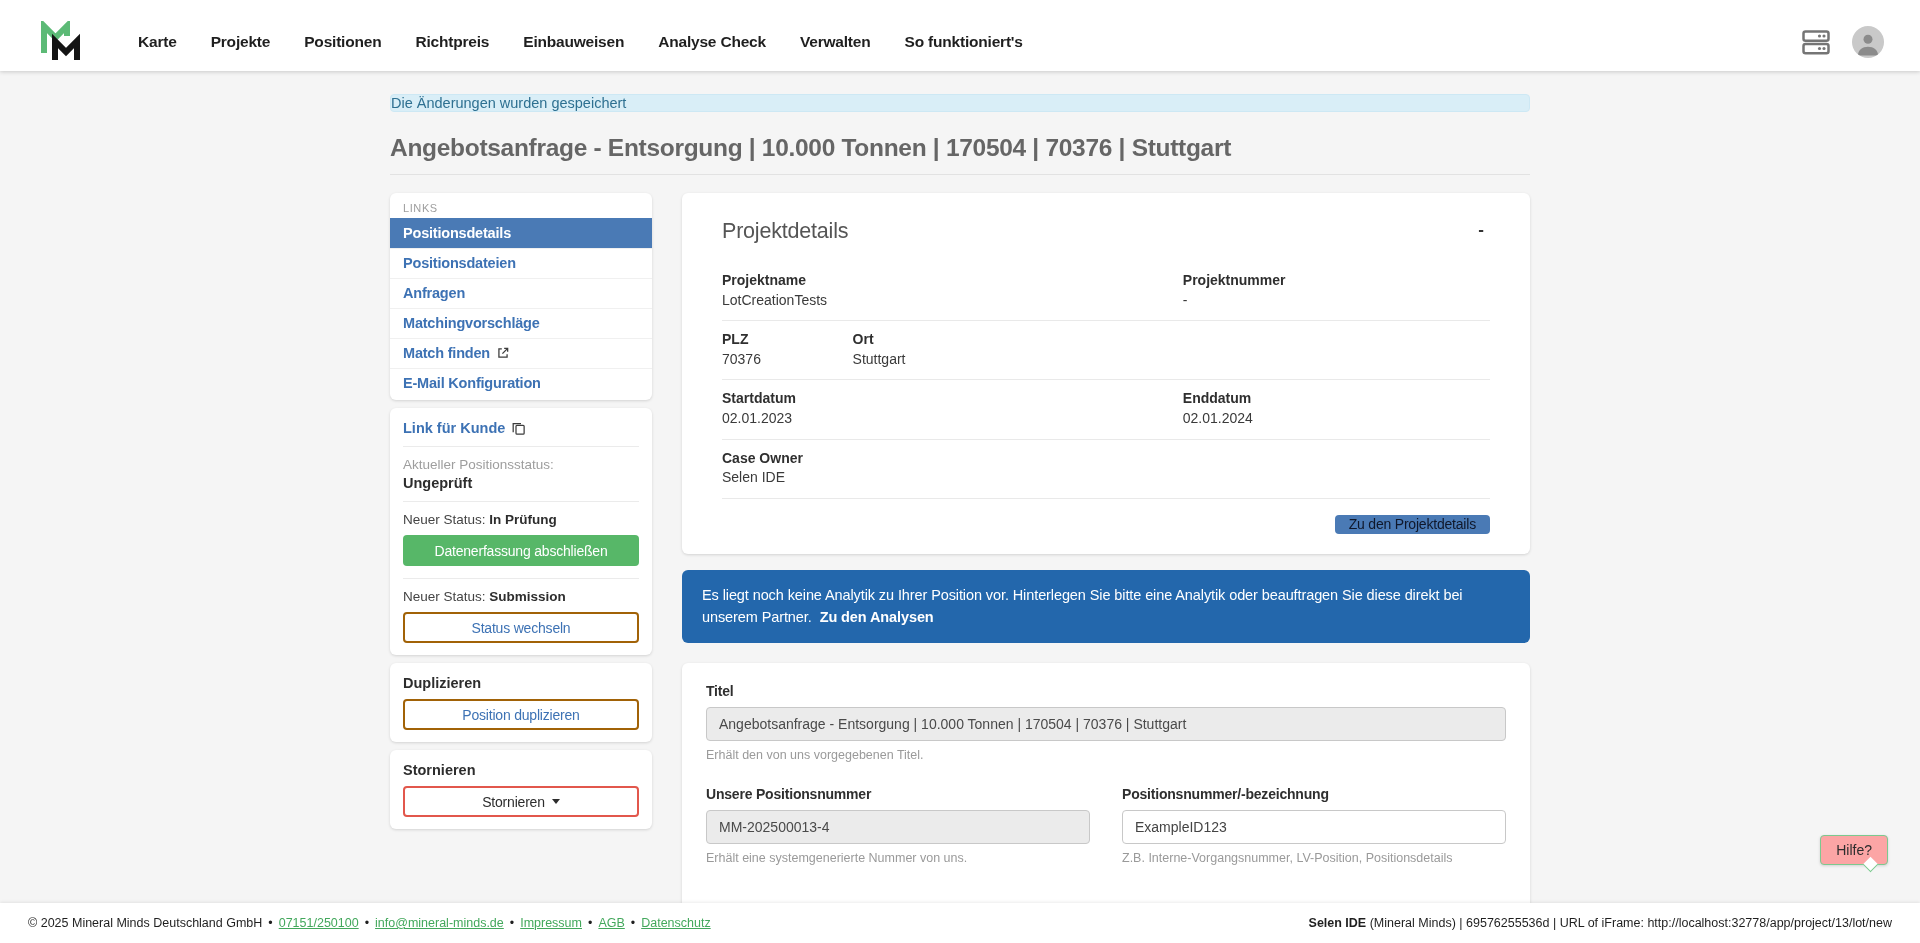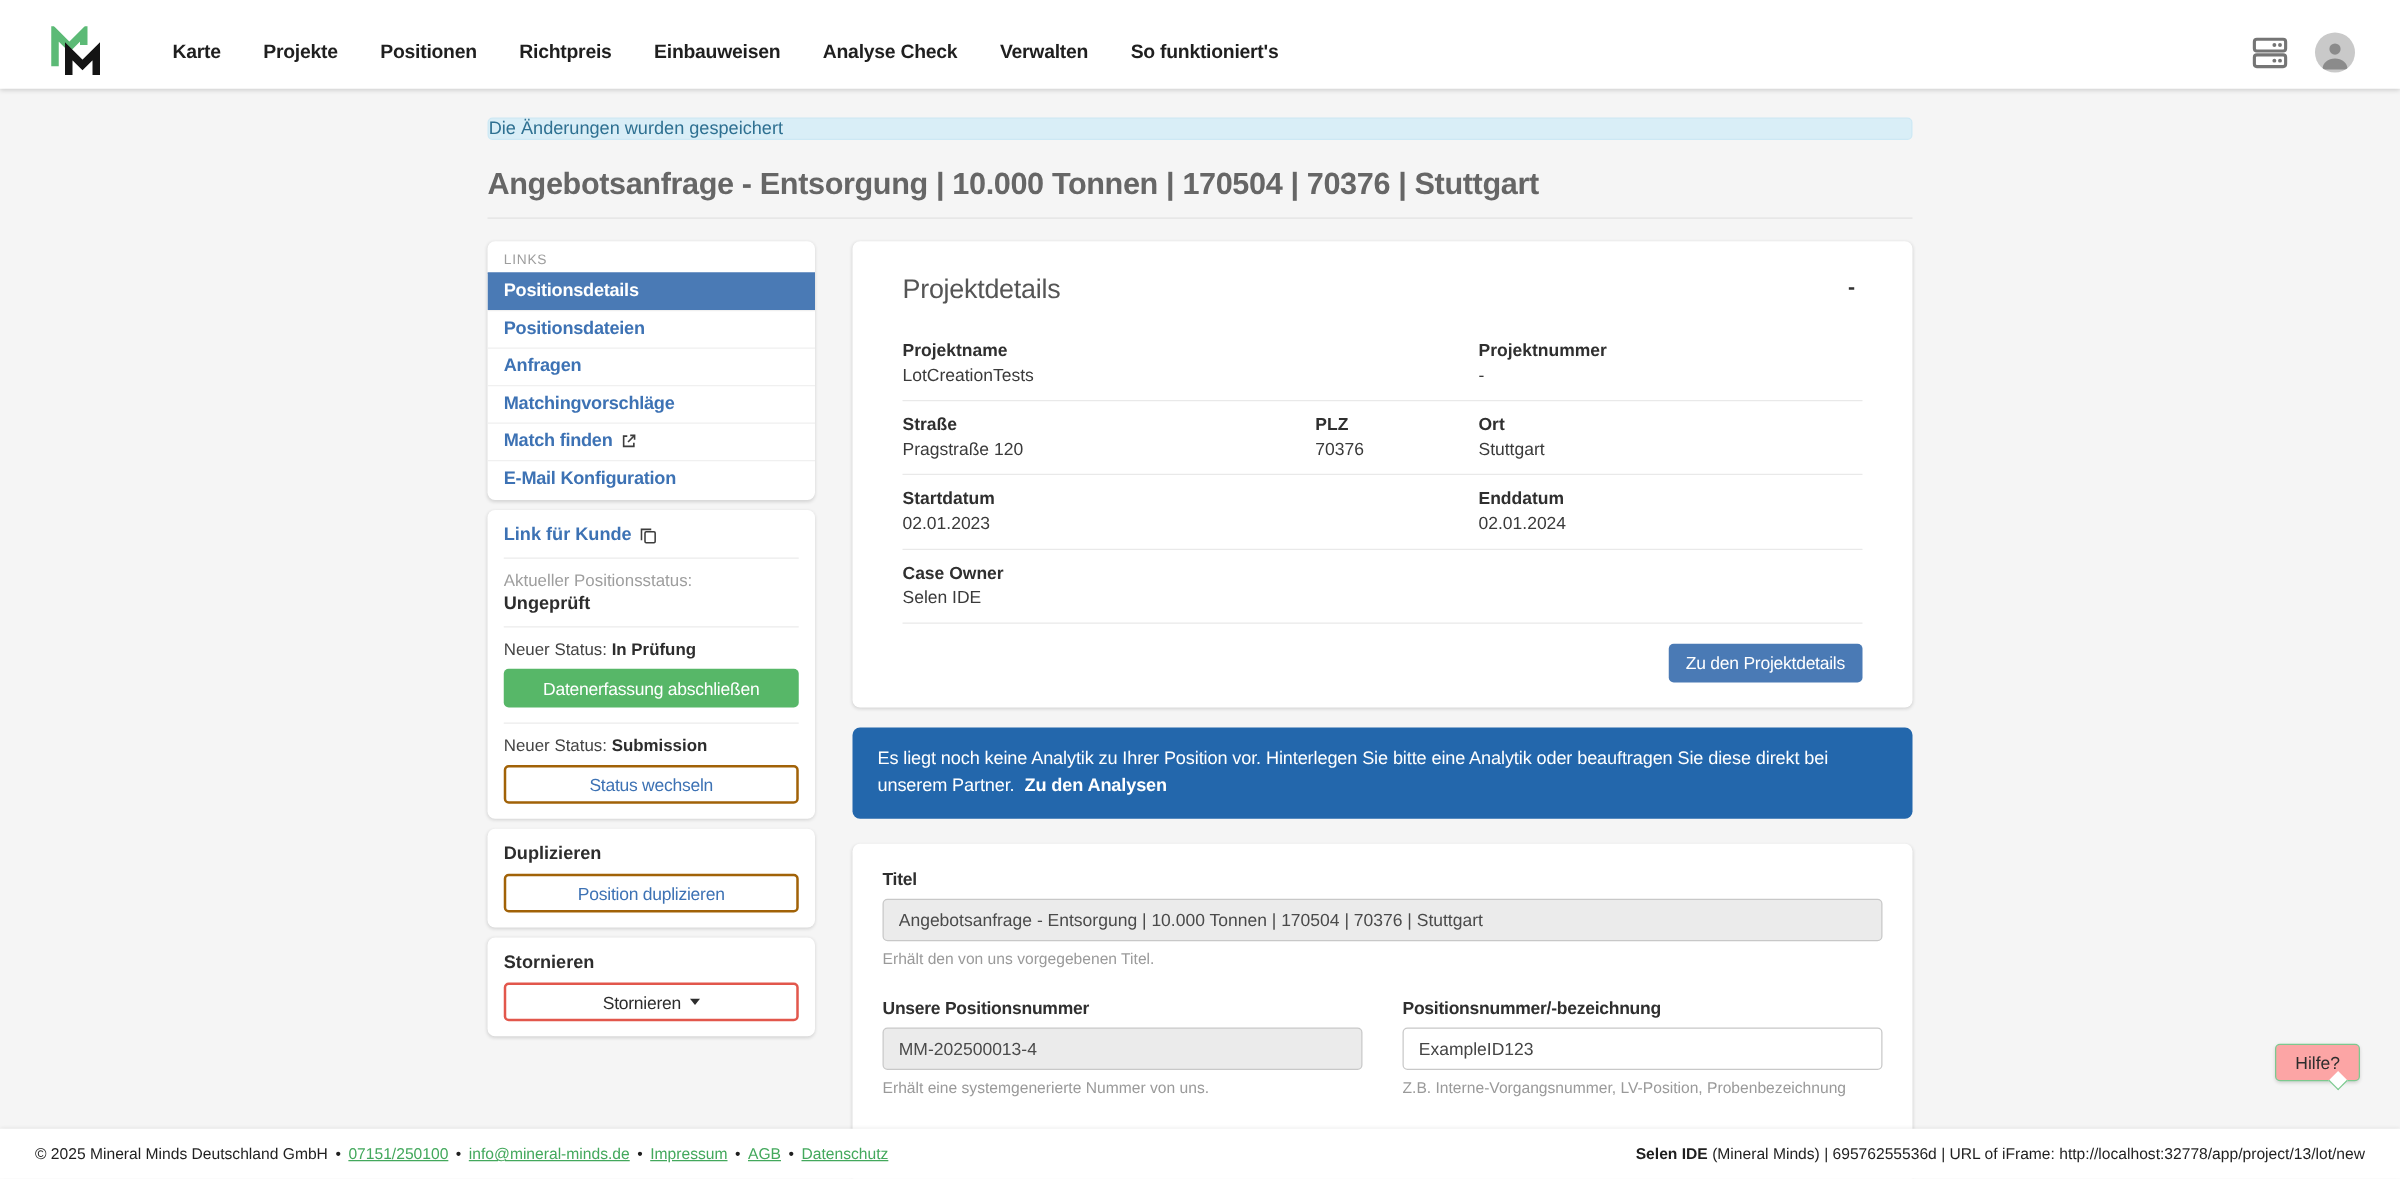--- a/index.html
+++ b/index.html
@@ -64,21 +64,21 @@
   .project-head { display:flex; justify-content:space-between; align-items:flex-start; }
   .project-title { font-size:21.5px; font-weight:400; color:#555; letter-spacing:-0.2px; }
   .collapse-btn { font-size:17px; font-weight:700; color:#333; cursor:pointer; line-height:1; padding:2px 6px; }
   .pd-grid { margin-top:18px; }
   .pd-row { display:flex; padding:9px 0 10px; border-bottom:1px solid #e9e9e9; }
   .pd-cell { font-size:14px; line-height:1.4; }
   .pd-cell .lbl { font-weight:700; color:#2f2f2f; }
   .pd-cell .val { color:#3a3a3a; }
   .c-43 { width:43%; } .c-17 { width:17%; } .c-40 { width:40%; } .c-60 { width:60%; }
   .pd-actions { display:flex; justify-content:flex-end; padding-top:16px; }
-  .btn-blue { background:#4a7ab5; color:#ffffff; padding:0 14px; height:31px; border:none; }
+  .btn-blue { background:#4a7ab5; color:#0f172a; padding:0 14px; height:19px; border:none; }
 
   .banner { margin-top:16px; background:#2367ac; border-radius:6px; color:#fff; padding:14px 20px;
             font-size:14.5px; line-height:1.55; letter-spacing:-0.1px; }
   .banner a { color:#fff; font-weight:700; text-decoration:none; margin-left:8px; cursor:pointer; }
 
   .form-card { margin-top:20px; padding:20px 24px; height:300px; }
   .field-label { font-size:14px; font-weight:700; color:#2f2f2f; margin-bottom:8px; letter-spacing:-0.2px; }
   .text-input { width:100%; height:34px; border:1px solid #c8c8c8; border-radius:4px; padding:0 12px;
                 font-size:14px; color:#444; font-family:inherit; background:#fff; }
   .text-input:disabled { background:#ebebeb; color:#4a4a4a; }
@@ -231,24 +231,20 @@
               <div class="pd-cell c-60">
                 <div class="lbl">Projektname</div>
                 <div class="val">LotCreationTests</div>
               </div>
               <div class="pd-cell c-40">
                 <div class="lbl">Projektnummer</div>
                 <div class="val">-</div>
               </div>
             </div>
             <div class="pd-row">
-              <div class="pd-cell c-43">
-                <div class="lbl">Straße</div>
-                <div class="val">Pragstraße 120</div>
-              </div>
               <div class="pd-cell c-17">
                 <div class="lbl">PLZ</div>
                 <div class="val">70376</div>
               </div>
               <div class="pd-cell c-40">
                 <div class="lbl">Ort</div>
                 <div class="val">Stuttgart</div>
               </div>
             </div>
             <div class="pd-row">
@@ -284,21 +280,21 @@
 
           <div class="form-row">
             <div>
               <div class="field-label">Unsere Positionsnummer</div>
               <input class="text-input" disabled="" value="MM-202500013-4" style="">
               <div class="helper">Erhält eine systemgenerierte Nummer von uns.</div>
             </div>
             <div>
               <div class="field-label">Positionsnummer/-bezeichnung</div>
               <input class="text-input" value="ExampleID123" style="">
-              <div class="helper">Z.B. Interne-Vorgangsnummer, LV-Position, Probenbezeichnung</div>
+              <div class="helper">Z.B. Interne-Vorgangsnummer, LV-Position, Positionsdetails</div>
             </div>
           </div>
         </div>
 
       </div>
     </div>
   </div>
 </div>
 
 <div class="help-bubble">Hilfe?</div>

